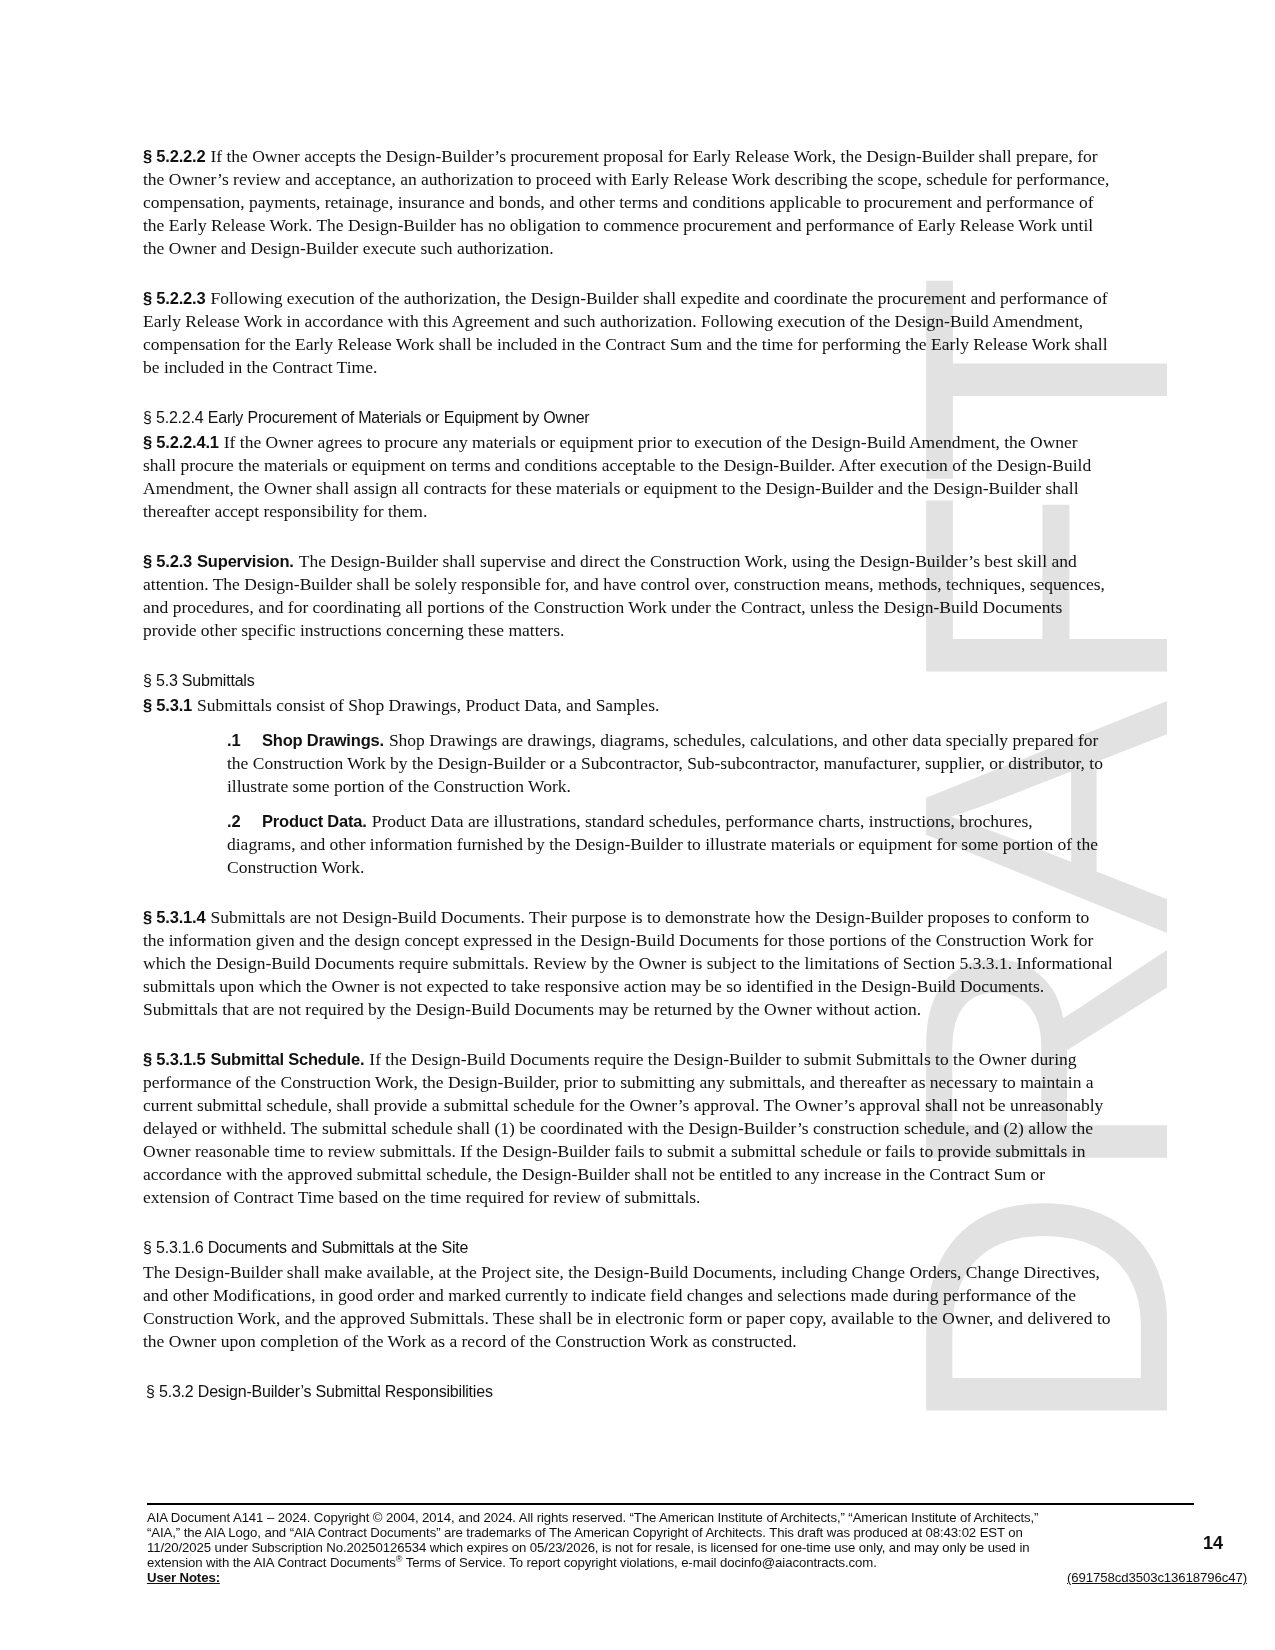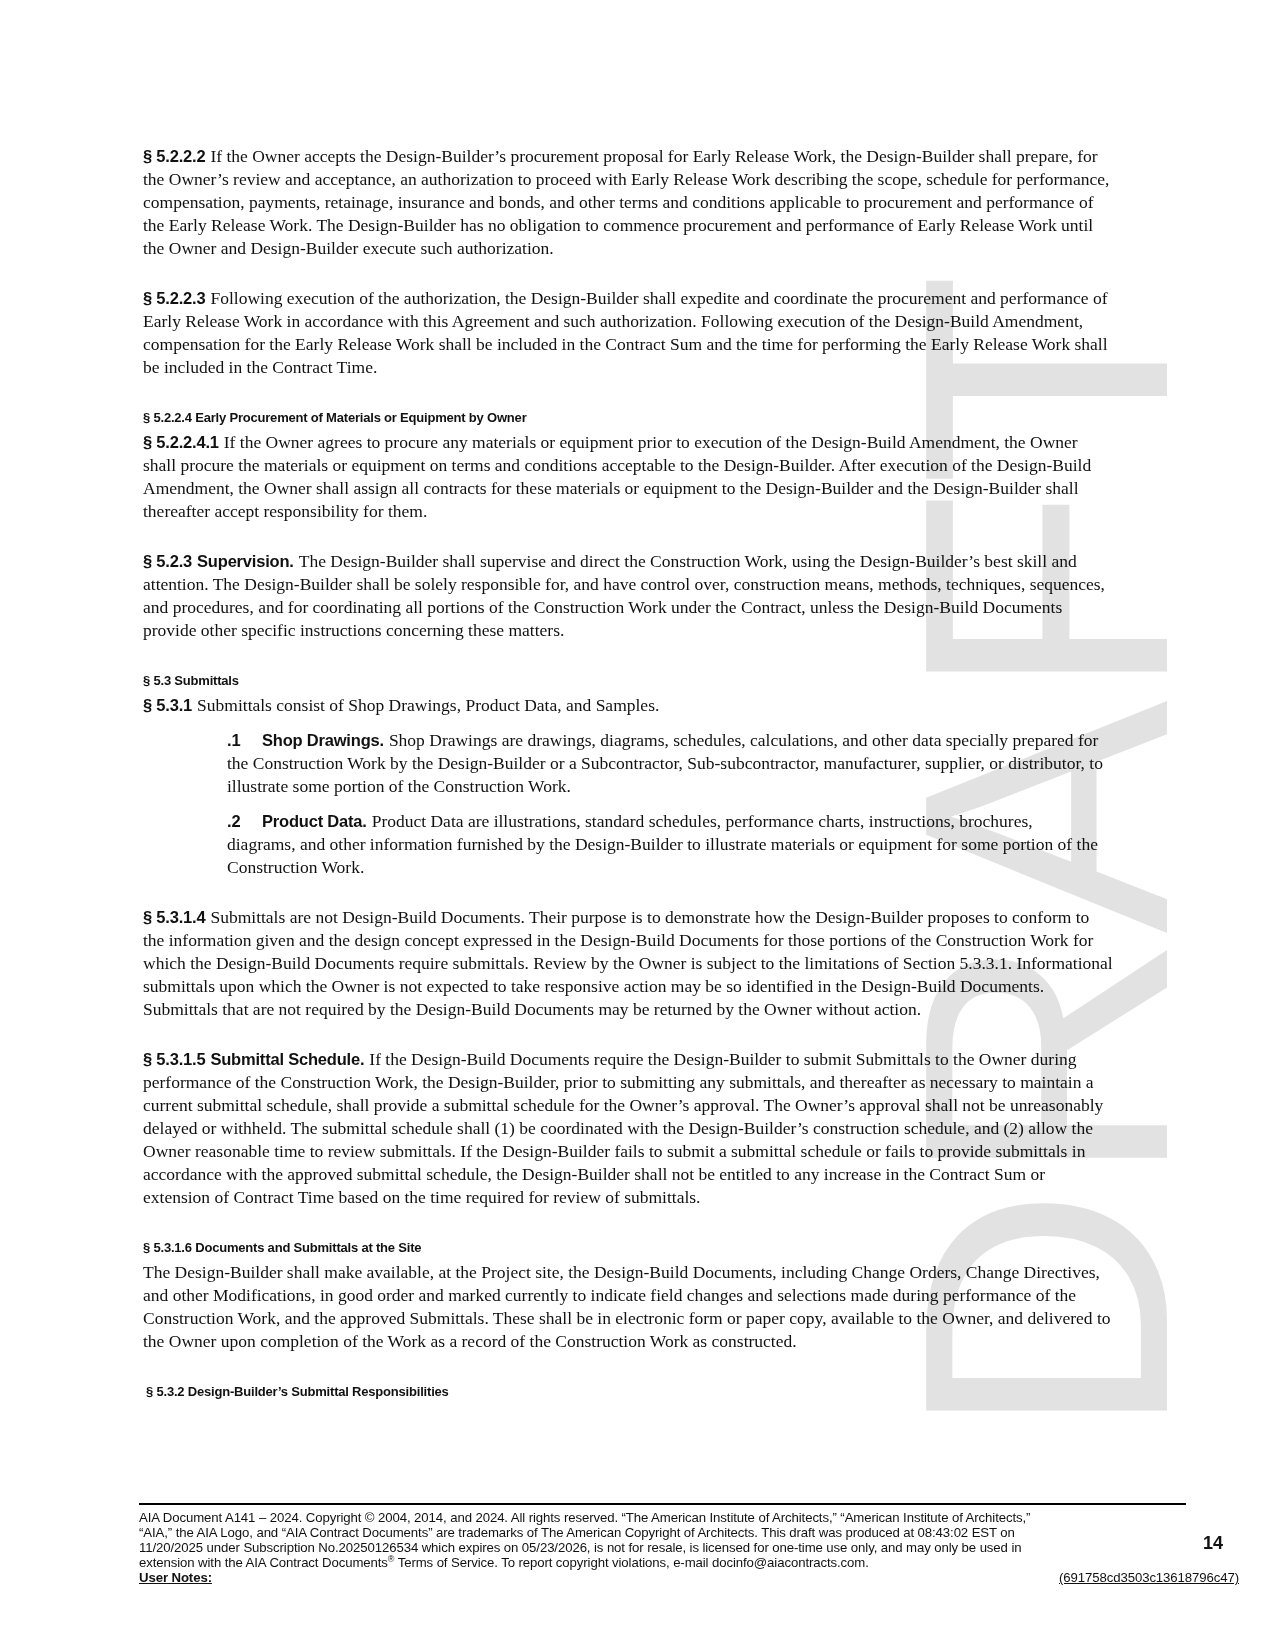--- a/index.html
+++ b/index.html
@@ -41,41 +41,41 @@
   .marker,.runin{
     font-family:"Liberation Sans",sans-serif;
     font-weight:bold;
     font-size:16.5px;
     letter-spacing:-0.2px;
     margin-right:5px;
     text-align:center;
   }
   .heading{
     font-family:"Liberation Sans",sans-serif;
-    font-weight:bold;
-    font-size:13px;
+    font-weight:normal;
+    font-size:16px;
     letter-spacing:-0.2px;
     line-height:23px;
     margin:0 0 2px 0;
   }
   .heading.last{margin:3px;}
   .list{margin:0 0 27px 0;}
   .list-item{padding-left:72px;margin:12px;}
   .list-item .num{
     display:inline-block;
     width:35px;
     font-family:"Liberation Sans",sans-serif;
     font-weight:bold;
     font-size:16.5px;
     letter-spacing:-0.2px;
   }
   
   .footer{
     position:absolute;
-    left:139px;top:1503px;
+    left:147px;top:1503px;
     width:1047px;
     z-index:1;
     font-family:"Liberation Sans",sans-serif;
     font-size:13.2px;
     line-height:15px;
     letter-spacing:-0.1px;
     color:#111;
   }
   .footer .rule{
     border-top:2px solid #000;

